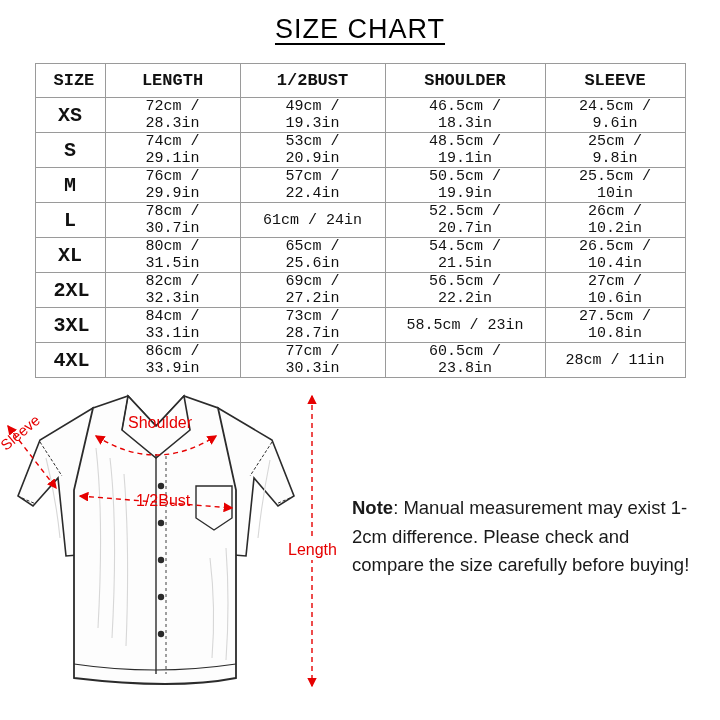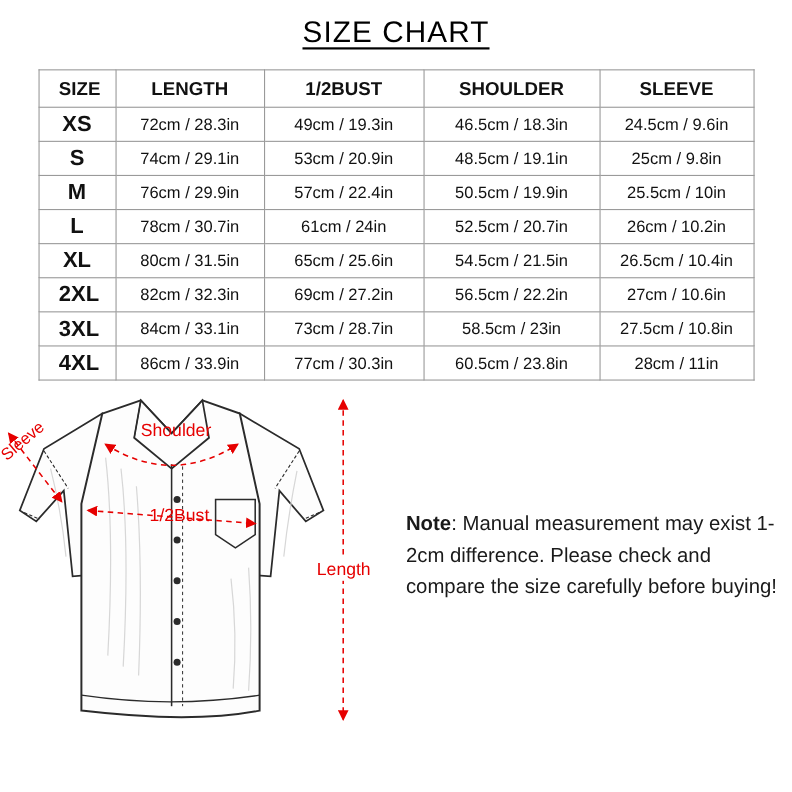--- a/index.html
+++ b/index.html
@@ -32,20 +32,21 @@
     width: 650px;
     table-layout: fixed;
   }
   table.size-table th, table.size-table td {
     border: 1px solid #9a9a9a;
     text-align: center;
     font-size: 15px;
     height: 31px;
     padding: 0 18px;
     color: #111;
+    font-family: Liberation Mono, monospace;
   }
   table.size-table th {
     font-weight: bold;
     font-size: 17px;
     height: 34px;
   }
   table.size-table td.size-col {
     font-weight: bold;
     font-size: 20px;
   }
@@ -60,21 +61,21 @@
     width: 720px;
     height: 360px;
   }
   .shirt-area {
     position: absolute;
     left: 0; top: 0;
     width: 350px; height: 360px;
   }
   .note {
     position: absolute;
-    left: 369px;
+    left: 352px;
     top: 116px;
     width: 350px;
     font-size: 18.5px;
     line-height: 1.55;
     color: #1a1a1a;
   }
   .note b { font-weight: bold; }
   .label-red {
     fill: #e60000;
     font-family: "Liberation Sans", sans-serif;

